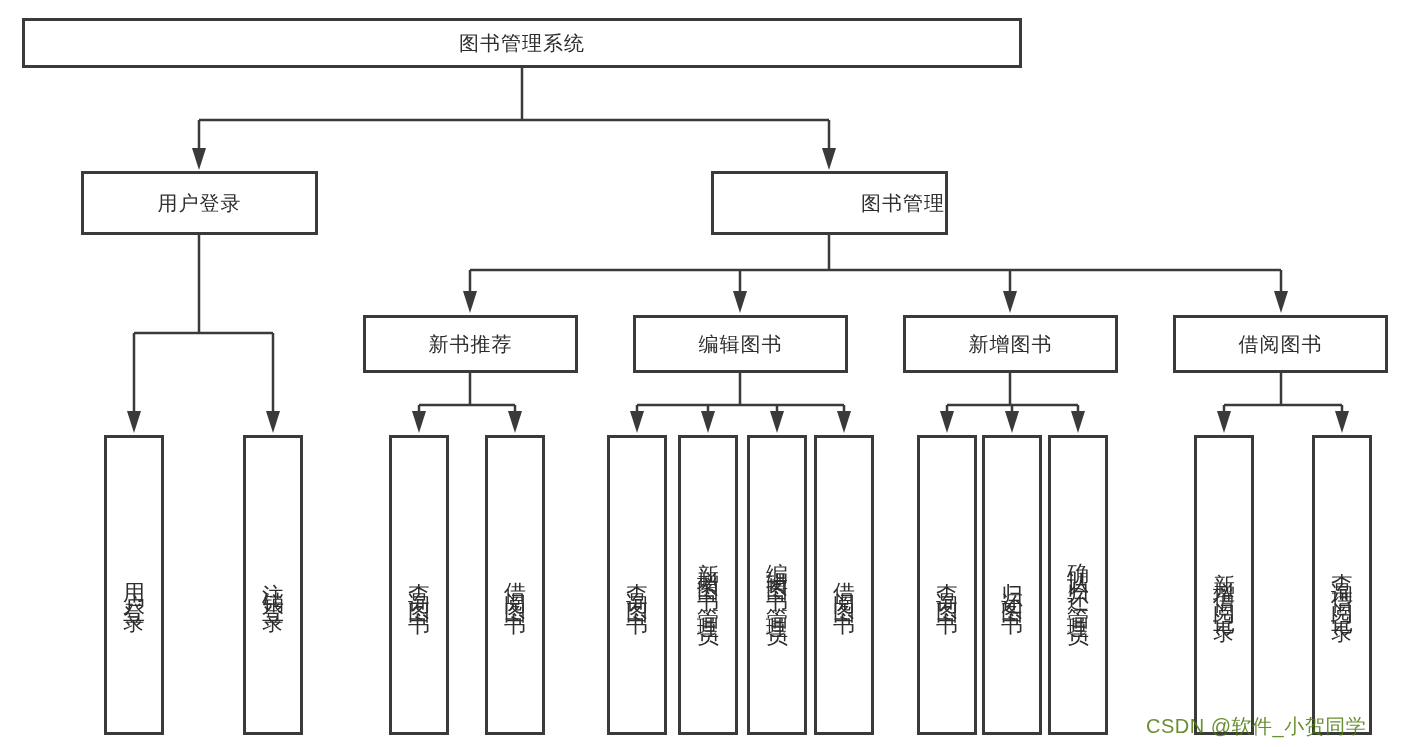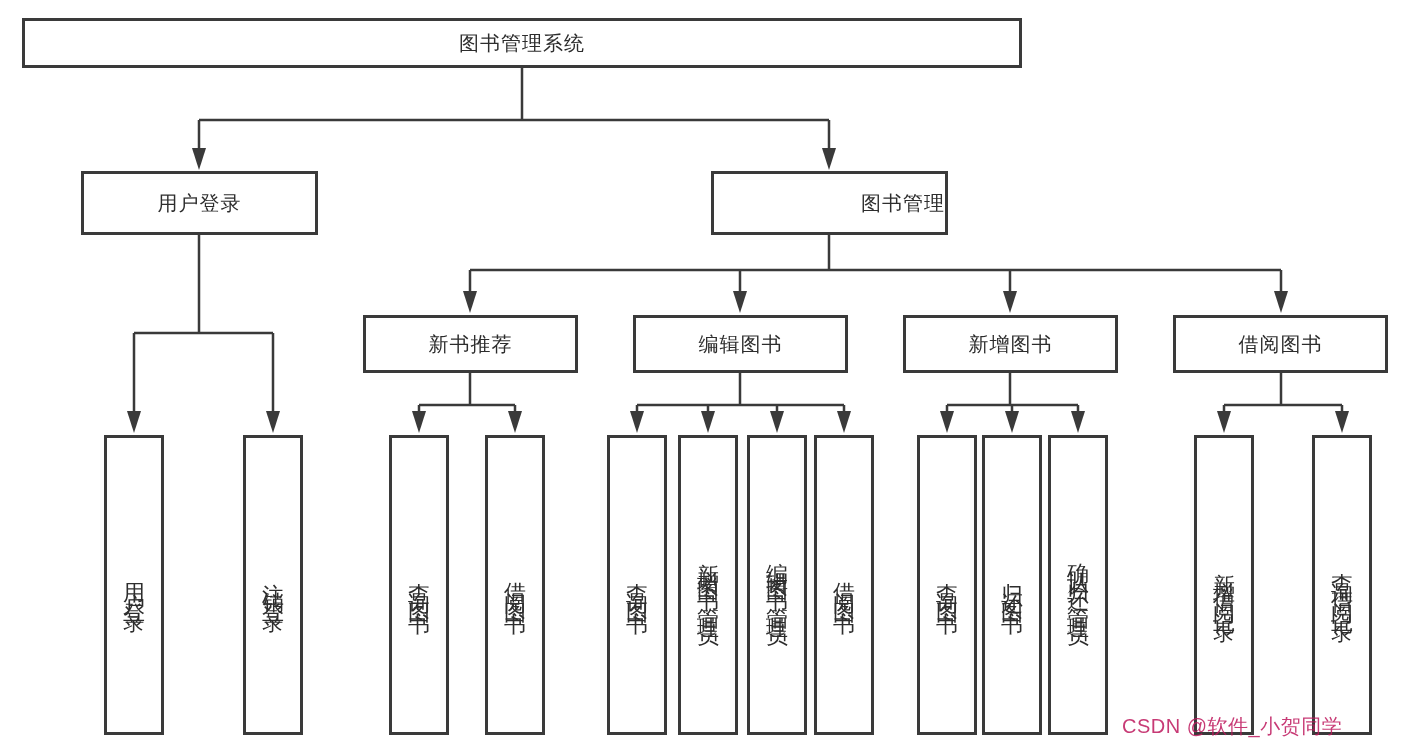--- a/index.html
+++ b/index.html
@@ -36,23 +36,23 @@
     writing-mode: vertical-rl;
     text-orientation: mixed;
     font-size: 22px;
     letter-spacing: 10px;
     line-height: 1;
   }
   .leaf.long .v-label { letter-spacing: 9px; }
 
   .watermark {
     position: absolute;
-    left: 1122px; top: 713px;
+    left: 1146px; top: 713px;
     font-size: 20px;
-    color: #be185d;
+    color: #4d7c0f;
     letter-spacing: 0.5px;
     white-space: nowrap;
     z-index: 6;
     opacity: 0.85;
   }
 </style>
 </head>
 <body>
 
 <div id="stage">

